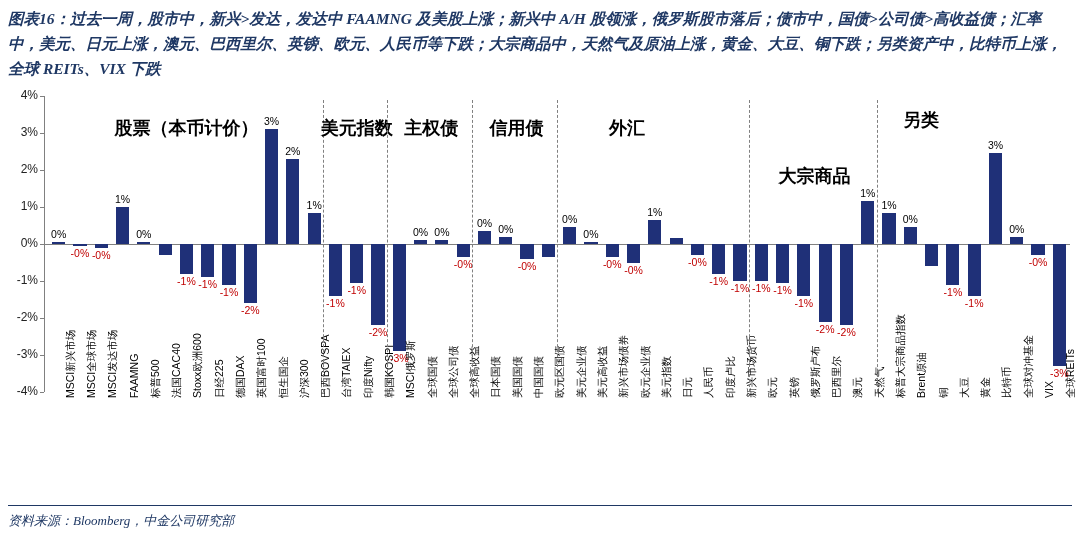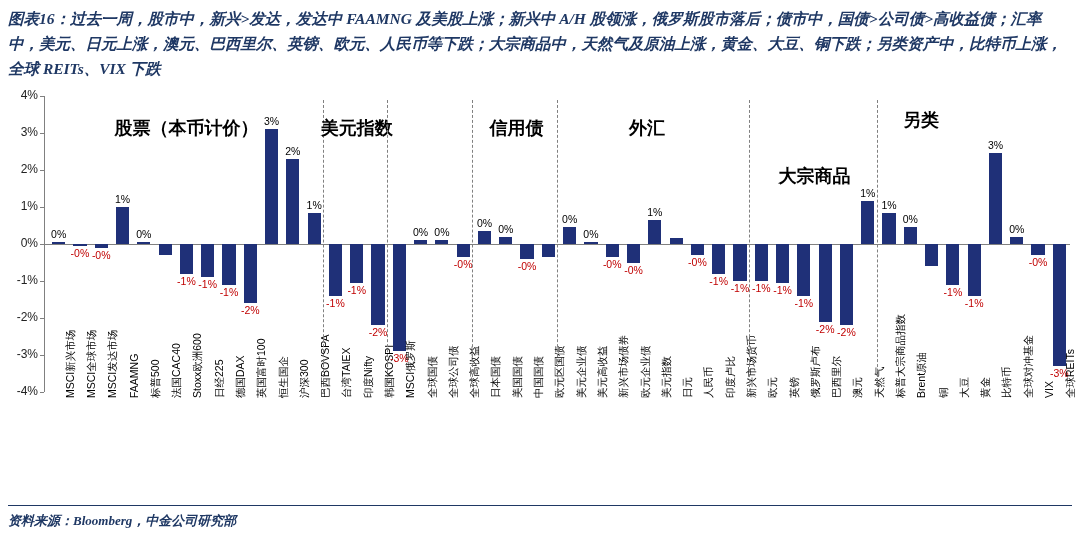--- a/index.html
+++ b/index.html
@@ -44,21 +44,21 @@
   }
   #legend{
     position:absolute;left:0;top:0;width:1080px;height:18px;
   }
   #legend .sw{position:absolute;width:11px;height:11px;background:#1f3078;}
   #legend .lt{position:absolute;font-size:12px;color:#000;}
   #footer-rule{position:absolute;left:8px;top:505px;width:1064px;height:1px;background:#1f3864;}
   #source{
     position:absolute;left:8px;top:512px;
     font-family:"Liberation Serif","DejaVu Serif",serif;
-    font-style:italic;font-weight:bold;font-size:13px;color:#1f3864;
+    font-style:italic;font-weight:normal;font-size:13px;color:#1f3864;
   }
 </style>
 </head>
 <body>
 
 <div id="title">图表16：过去一周，股市中，新兴&gt;发达，发达中 FAAMNG 及美股上涨；新兴中 A/H 股领涨，俄罗斯股市落后；债市中，国债&gt;公司债&gt;高收益债；汇率中，美元、日元上涨，澳元、巴西里尔、英镑、欧元、人民币等下跌；大宗商品中，天然气及原油上涨，黄金、大豆、铜下跌；另类资产中，比特币上涨，全球 REITs、VIX 下跌</div>
 
 <div id="chart-area">
 <div class="yaxis" style="left: 44px; top: 8px; height: 296px;"></div>
     <div class="axis-label" style="left: 4px; top: 0px;">4%</div>
@@ -217,24 +217,25 @@
     <div class="bar" style="left: 1031.46px; width: 13.2008px; top: 156px; height: 11.1px;"></div>
     <div class="blbl" style="width: 34px; left: 1021.06px; top: 168.1px;">-0%</div>
     <div class="cat" style="left: 1043.06px; top: 310px;">VIX</div>
     <div class="bar" style="left: 1052.75px; width: 13.2008px; top: 156px; height: 122.1px;"></div>
     <div class="blbl" style="width: 34px; left: 1042.35px; top: 279.1px;">-3%</div>
     <div class="cat" style="left: 1064.35px; top: 310px;">全球REITs</div>
     <div class="grp" style="left: 106.396px; width: 160px; top: 28px;">股票（本币计价）</div>
     <div class="sep" style="left: 323.088px; top: 12px; height: 292px;"></div>
     <div class="grp" style="left: 276.729px; width: 160px; top: 28px;">美元指数</div>
     <div class="sep" style="left: 386.963px; top: 12px; height: 292px;"></div>
+    <div class="grp" style="left: 351.25px; width: 160px; top: 28px;">主权债</div>
     <div class="sep" style="left: 472.13px; top: 12px; height: 292px;"></div>
     <div class="grp" style="left: 436.417px; width: 160px; top: 28px;">信用债</div>
     <div class="sep" style="left: 557.297px; top: 12px; height: 292px;"></div>
-    <div class="grp" style="left: 567px; width: 160px; top: 28px;">外汇</div>
+    <div class="grp" style="left: 547px; width: 160px; top: 28px;">外汇</div>
     <div class="sep" style="left: 748.922px; top: 12px; height: 292px;"></div>
     <div class="grp" style="left: 734.5px; width: 160px; top: 28px; margin-top: 48px;">大宗商品</div>
     <div class="sep" style="left: 876.672px; top: 12px; height: 292px;"></div>
     <div class="grp" style="left: 840.958px; width: 160px; top: 20px;">另类</div>
   </div>
 
 <div id="footer-rule"></div>
 <div id="source">资料来源：Bloomberg，中金公司研究部</div>
 
 </body></html>

